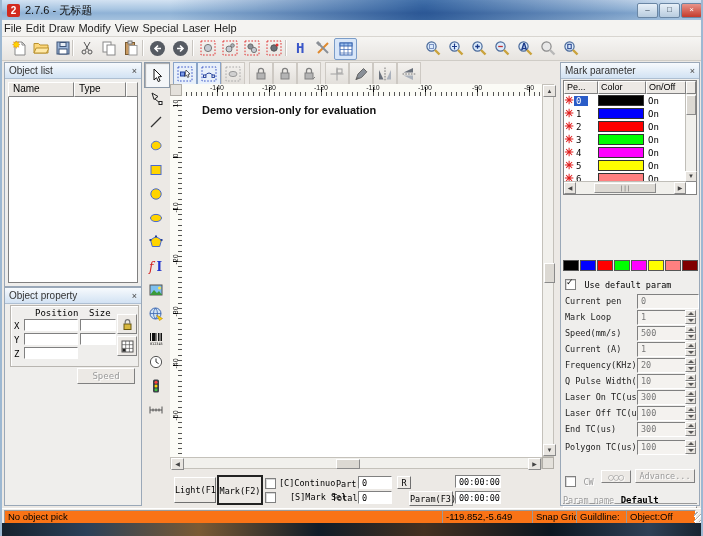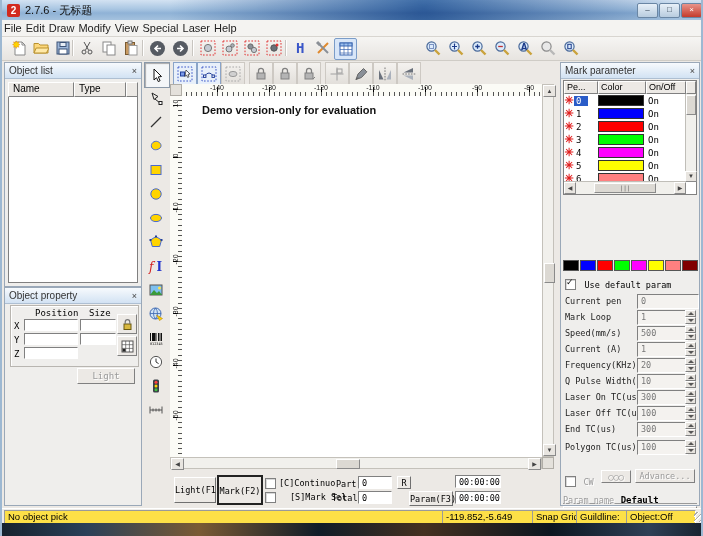--- a/index.html
+++ b/index.html
@@ -99,21 +99,21 @@
   .su::after{top:1px;border-bottom:3px solid #555;}
   .sd::after{top:1px;border-top:3px solid #555;}
   .rbtn{position:absolute;border:1px solid;border-color:#fff #808080 #808080 #fff;background:#ece9e5;
     font-size:8.5px;font-family:"DejaVu Sans Mono",monospace;text-align:center;box-sizing:border-box;}
   
   .bb{position:absolute;left:168px;top:470px;width:388px;height:38px;background:#ece9e5;font-family:"DejaVu Sans Mono",monospace;font-size:8.5px;}
   .bbtn{position:absolute;border:1px solid;border-color:#fff #707070 #707070 #fff;background:#ece9e5;text-align:center;box-sizing:border-box;}
   .bin{position:absolute;border:1px solid;border-color:#808080 #fff #fff #808080;background:#fff;font-size:8.5px;padding:1px 0 0 3px;box-sizing:border-box;}
   
   .status{position:absolute;left:0;top:508px;width:703px;height:15px;background:#eeece8;border-top:1px solid #fff;font-size:9.5px;}
-  .scell{position:absolute;top:1px;height:12px;border:1px solid;border-color:#9a9a9a #fff #fff #9a9a9a;background:#fde047;
+  .scell{position:absolute;top:1px;height:12px;border:1px solid;border-color:#9a9a9a #fff #fff #9a9a9a;background:#f97316;
     padding:0 3px;white-space:nowrap;overflow:hidden;box-sizing:content-box;}
   .grip{position:absolute;right:1px;top:3px;width:10px;height:10px;
     background:repeating-linear-gradient(135deg,transparent 0 2px,#aaa 2px 3px,#fff 3px 4px);}
   .desktop{position:absolute;left:0;top:523px;width:703px;height:13px;
     background:linear-gradient(90deg,#16222e,#2a4058 12%,#7a5a34 28%,#101c28 45%,#443020 60%,#0c1620 78%,#2e4056 92%,#16222e);}
   svg{display:block}
 </style>
 </head>
 <body>
 
@@ -465,21 +465,21 @@
       <span class="sqbtn raised" style="left:106px;top:30px">
           <span>
             <svg width="13" height="13" viewBox="0 0 13 13">
               <rect x="1" y="1" width="11" height="11" fill="#fff" stroke="#555"></rect>
               <path d="M1 4.7h11M1 8.4h11M4.7 1v11M8.4 1v11" stroke="#555" stroke-width=".7"></path>
               <rect x="1.5" y="8.8" width="3" height="2.8" fill="#222"></rect>
             </svg>
           </span>
         </span>
     </div>
-    <span class="rbtn dis" style="left:72px;top:80px;width:58px;height:16px;line-height:15px;font-size:9px">Light</span>
+    <span class="rbtn dis" style="left:72px;top:80px;width:58px;height:16px;line-height:15px;font-size:9px">Speed</span>
   </div>
 
   <span class="tool active" style="top:62px">
       <span>
         <svg width="16" height="16" viewBox="0 0 16 16">
           <path d="M5 2l7.5 7.5-3.2.4 1.8 3.8-1.8.9-1.8-3.9L5 13z" fill="#fff" stroke="#111"></path>
         </svg>
       </span>
     </span>
   <span class="tool" style="top:86px">

